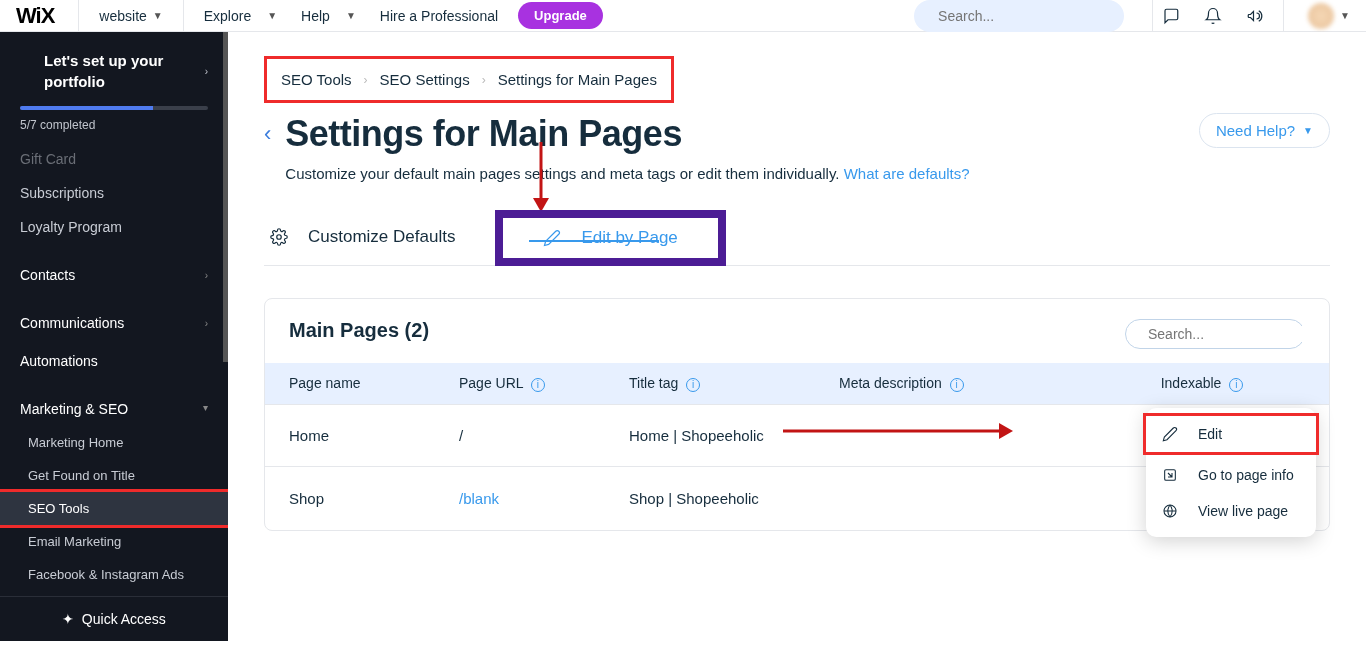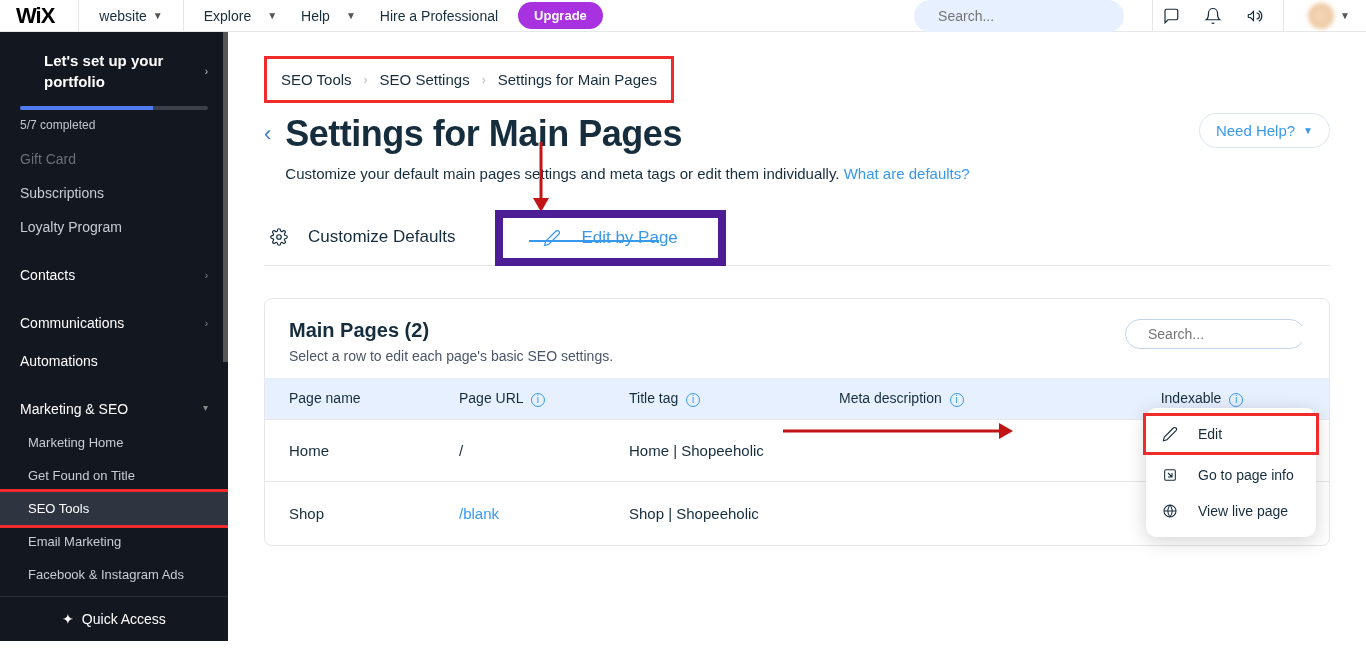--- a/index.html
+++ b/index.html
@@ -252,21 +252,20 @@
           <span>Edit by Page</span>
           <div class="und" style="left:-16px; width:130px;"></div>
         </div>
       </div>
     </div>
     
     <div class="card">
       <div class="card-head">
         <div>
           <div class="card-title">Main Pages (2)</div>
-          <div class="card-sub">Select a row to edit each page's basic SEO settings.</div>
         </div>
         <div class="card-search">
           <svg class="icon16" viewBox="0 0 24 24" fill="none" stroke="#3b7ddd" stroke-width="2">
               <circle cx="11" cy="11" r="7"></circle>
               <line x1="21" y1="21" x2="16" y2="16"></line>
             </svg>
           <input placeholder="Search..." style="">
         </div>
       </div>
       <table class="tbl">

